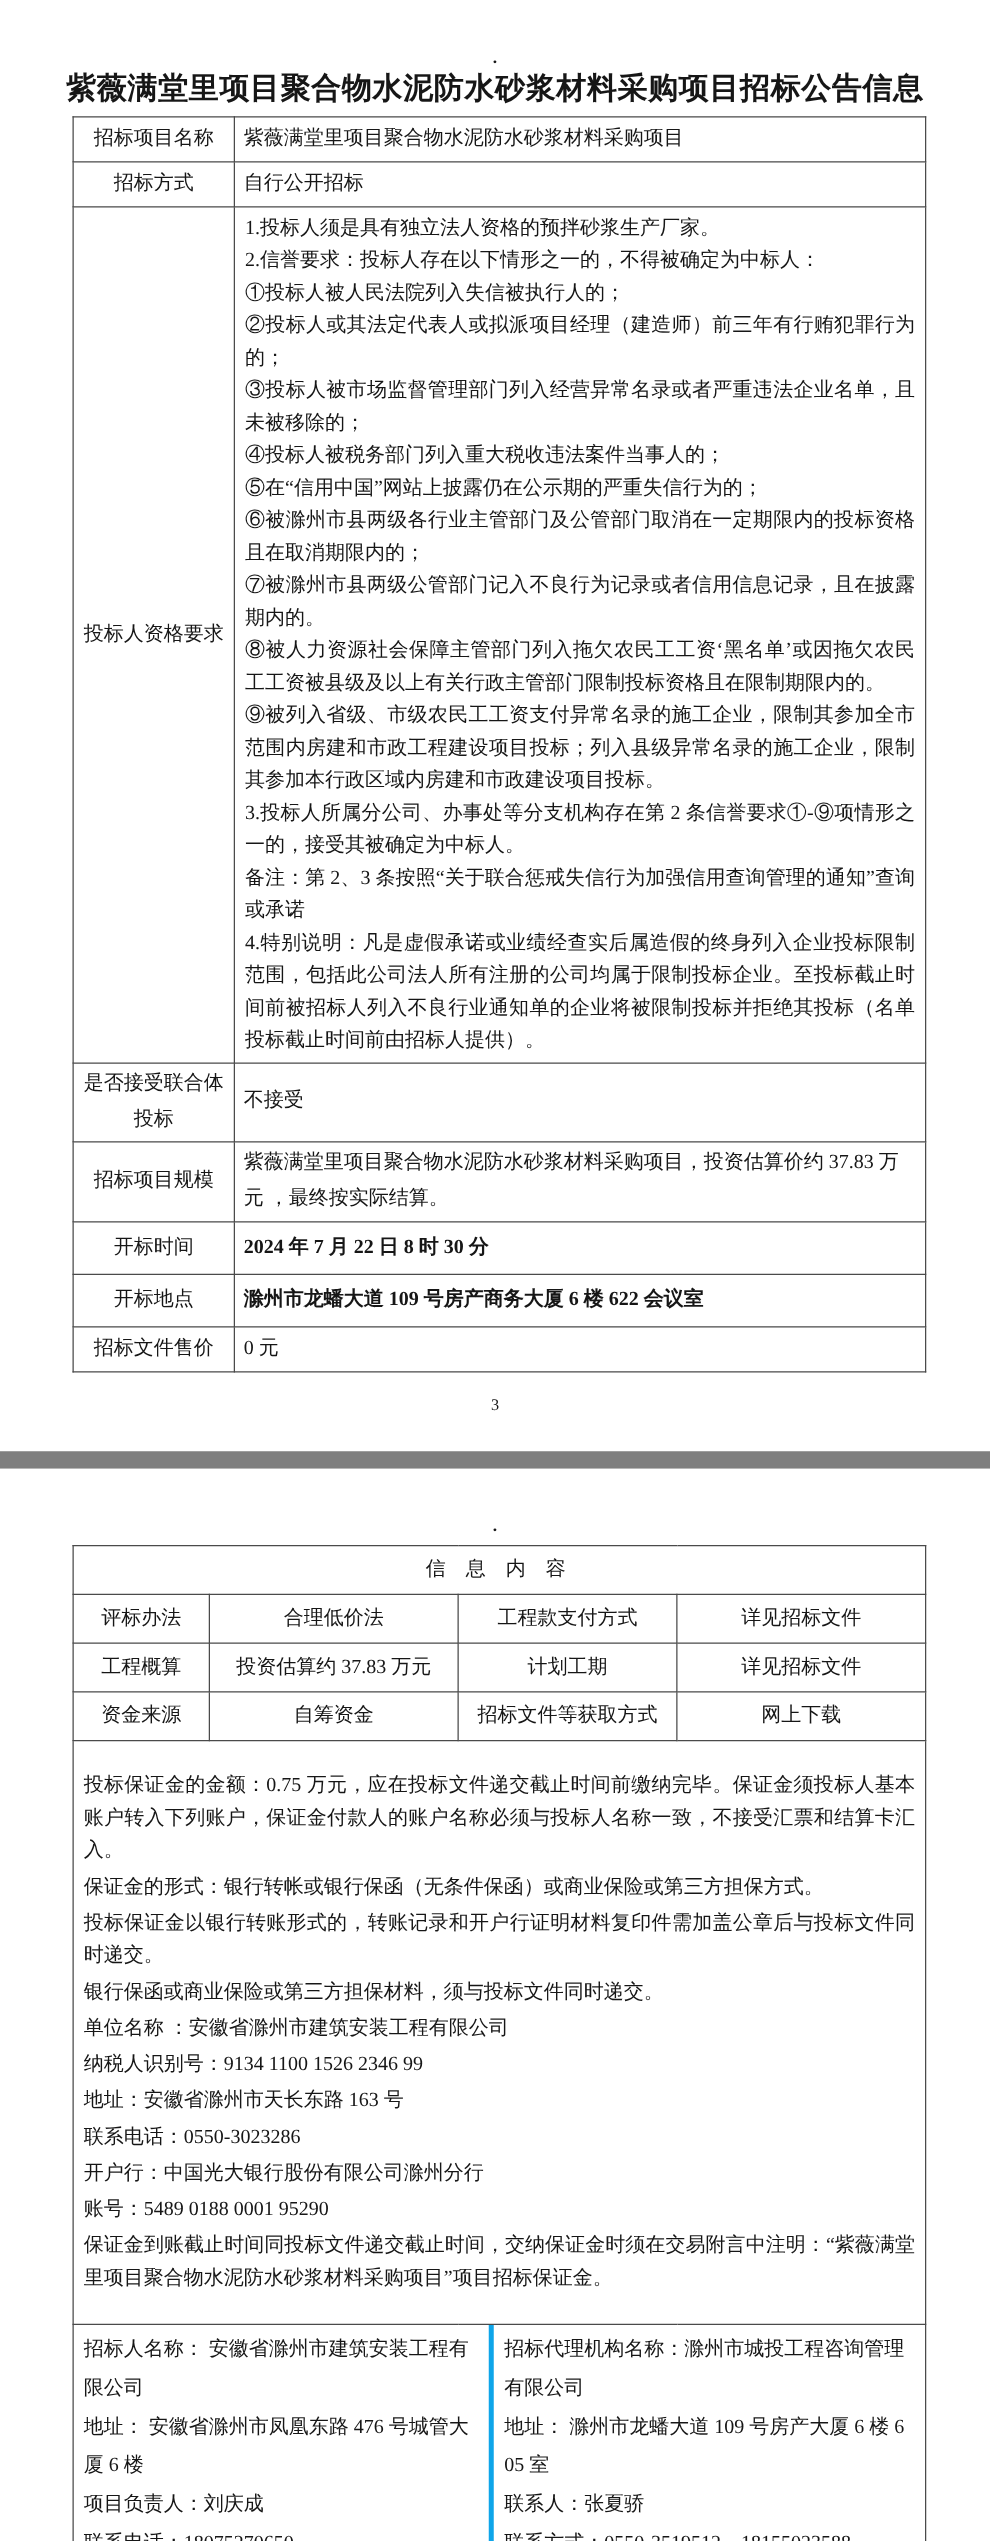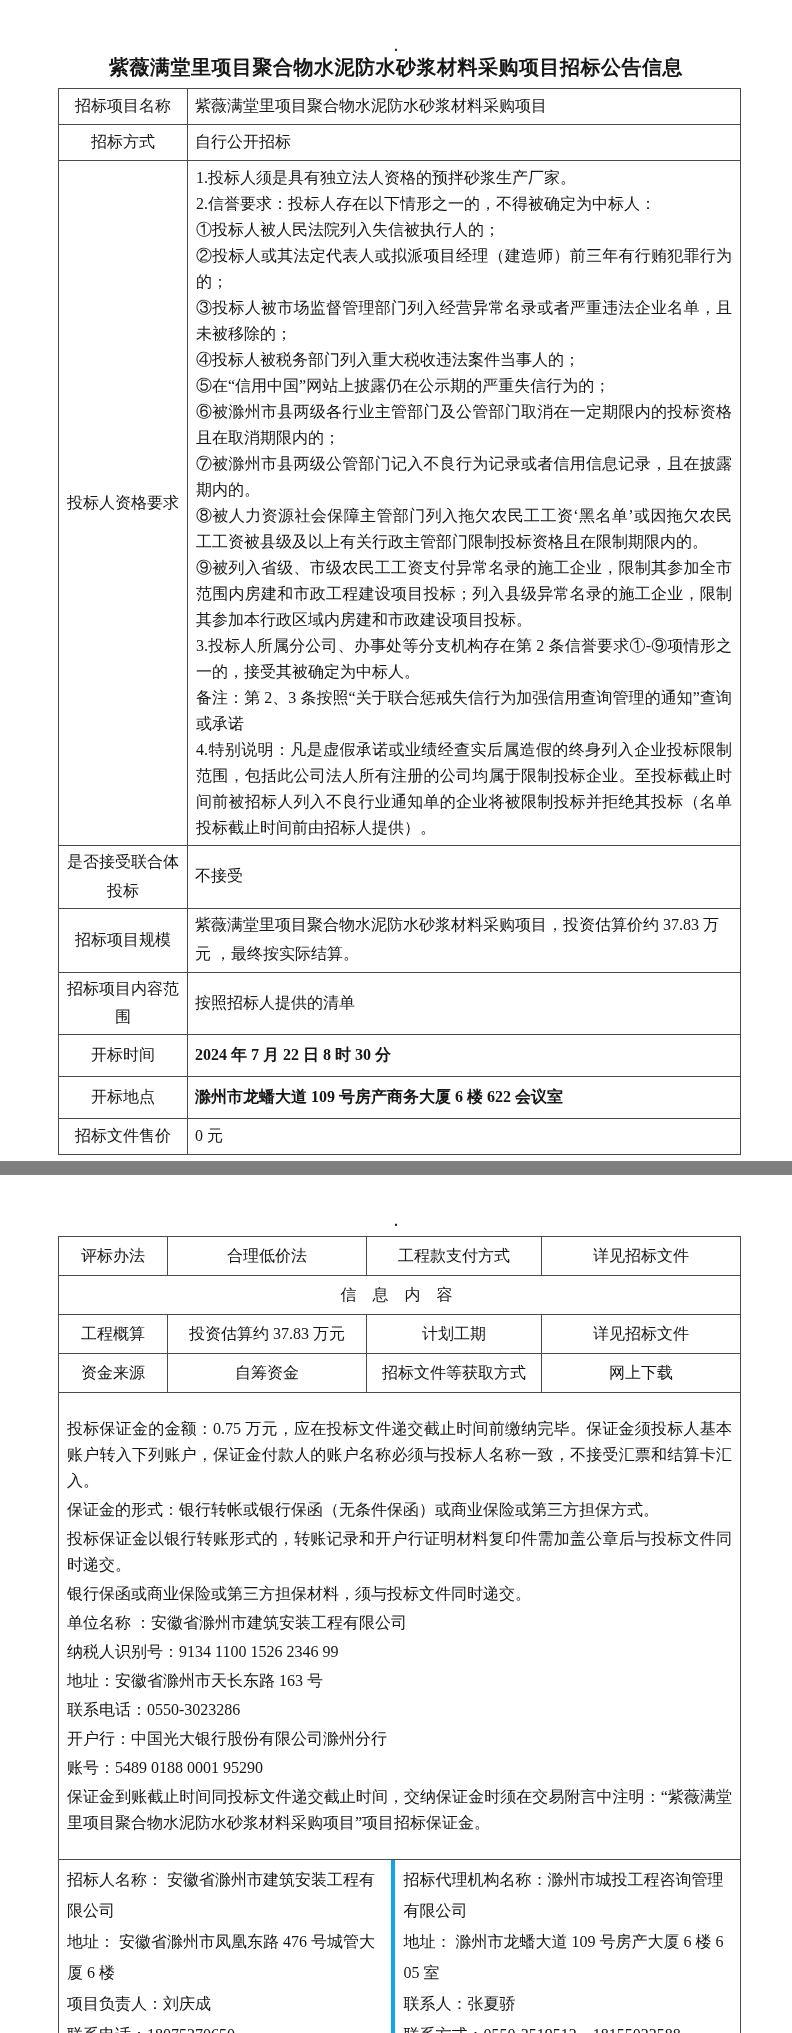--- a/index.html
+++ b/index.html
@@ -6,21 +6,21 @@
   body {
     width:792px; height:2033px; background:#ffffff; overflow:hidden;
     font-family:"Liberation Serif","DejaVu Serif",serif;
     color:#161616;
   }
   .page { background:#fff; }
   .page1 { height:1121px; overflow:hidden; }
   .separator { height:14px; background:#7f7f7f; }
   .page2 { height:898px; overflow:hidden; }
   .dot-mark { text-align:center; font-weight:bold; font-size:14px; height:13px; line-height:13px; }
-  .doc-title { text-align:center; font-size:20px; font-weight:bold; margin:1px 0 7px 0; letter-spacing:0.5px; }
+  .doc-title { text-align:center; font-size:24px; font-weight:bold; margin:1px 0 7px 0; letter-spacing:0.5px; }
   table { border-collapse:collapse; table-layout:fixed; margin-left:58px; width:682px; }
   td {
     border:1px solid #4a4a4a; font-size:16px; padding:2px 7px;
     vertical-align:middle; line-height:1.8; word-break:break-all;
   }
   .lbl { text-align:center; }
   .lbl span { display:block; line-height:1.9; }
   tr.h36 { height:36px; }
   tr.h42 { height:42px; }
   tr.h64 { height:64px; }
@@ -82,24 +82,20 @@
       </td>
     </tr>
     <tr class="h36">
       <td class="lbl">是否接受联合体投标</td>
       <td>不接受</td>
     </tr>
     <tr class="h64">
       <td class="lbl">招标项目规模</td>
       <td>紫薇满堂里项目聚合物水泥防水砂浆材料采购项目，投资估算价约 37.83 万元 ，最终按实际结算。</td>
     </tr>
-    <tr class="h36">
-      <td class="lbl">招标项目内容范围</td>
-      <td>按照招标人提供的清单</td>
-    </tr>
     <tr class="h42">
       <td class="lbl">开标时间</td>
       <td class="v-bold">2024 年 7 月 22 日 8 时 30 分</td>
     </tr>
     <tr class="h42">
       <td class="lbl">开标地点</td>
       <td class="v-bold">滁州市龙蟠大道 109 号房产商务大厦 6 楼 622 会议室</td>
     </tr>
     <tr class="h36">
       <td class="lbl">招标文件售价</td>
@@ -119,27 +115,27 @@
 
   <table>
     <colgroup>
         <col style="width:109px">
         <col style="width:199px">
         <col style="width:175px">
         <col style="width:199px">
       </colgroup>
     <tbody>
         <tr>
+      <td colspan="4" class="thead">信 息 内 容</td>
+    </tr>
+    <tr>
       <td class="gcell">评标办法</td>
       <td class="gcell">合理低价法</td>
       <td class="gcell">工程款支付方式</td>
       <td class="gcell">详见招标文件</td>
-    </tr>
-    <tr>
-      <td colspan="4" class="thead">信 息 内 容</td>
     </tr>
     <tr>
       <td class="gcell">工程概算</td>
       <td class="gcell">投资估算约 37.83 万元</td>
       <td class="gcell">计划工期</td>
       <td class="gcell">详见招标文件</td>
     </tr>
     <tr>
       <td class="gcell">资金来源</td>
       <td class="gcell">自筹资金</td>

